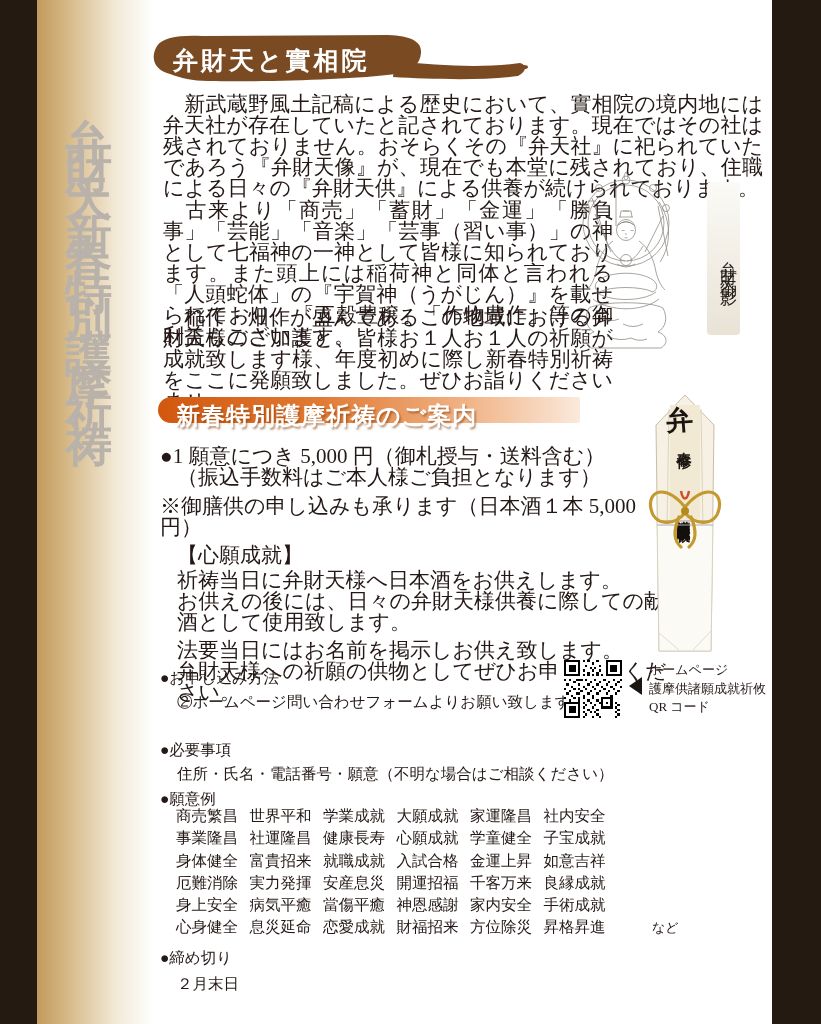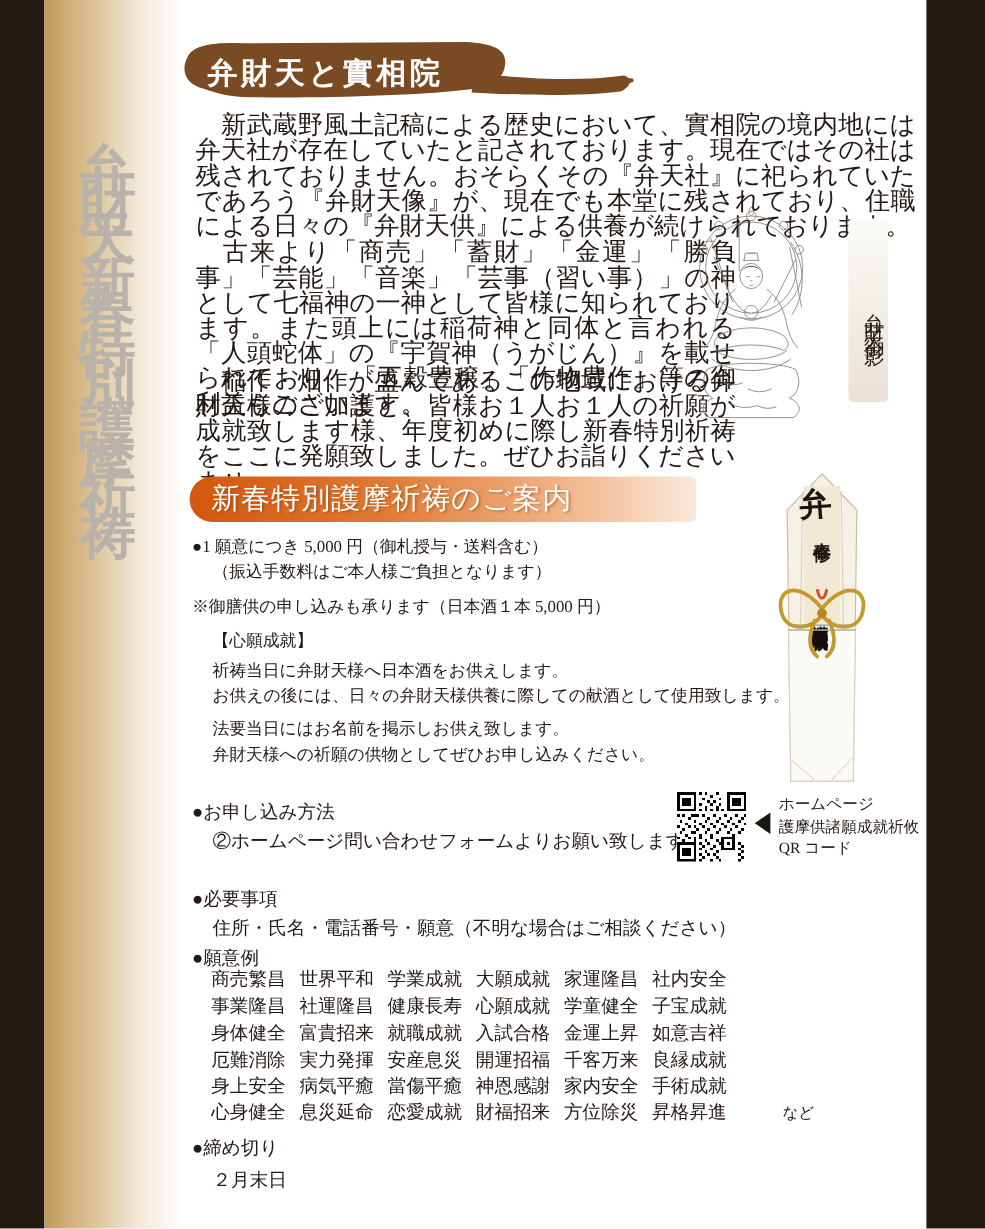--- a/index.html
+++ b/index.html
@@ -21,27 +21,27 @@
   .p1{top:94px;width:600px;}
   .p2{top:200px;width:450px;}
   .p3{top:307px;width:450px;}
   
   .benzaiten{left:559px;top:168px;}
   .miei-label{left:707px;top:182px;width:33px;height:153px;border-radius:4px;
       background:linear-gradient(180deg,#fbfaf6,#e9e3d6);
       writing-mode:vertical-rl;text-orientation:upright;font-size:17px;letter-spacing:7px;
       color:#26201b;padding-top:14px;box-sizing:border-box;text-align:center;}
   
-  .orange-banner{left:158px;top:397px;width:422px;height:38px;border-radius:19px 4px 4px 19px;
+  .orange-banner{left:158px;top:397px;width:422px;height:26px;border-radius:19px 4px 4px 19px;
       background:linear-gradient(90deg,#d2570f 0%,#e07a33 38%,#f0b183 72%,#fbe9db 100%);
       line-height:38px;padding-left:18px;box-sizing:border-box;
-      font-size:24px;font-weight:400;color:#ffffff;letter-spacing:1px;
+      font-size:24px;font-weight:700;color:#ffffff;letter-spacing:1px;
       text-shadow:1.5px 1.5px 2px rgba(130,60,10,.55);}
   
-  .fee-lines{left:160px;top:446px;width:512px;font-size:14px;line-height:21px;}
+  .fee-lines{left:160px;top:446px;width:512px;font-size:21px;line-height:21px;}
   .fee-line.indent{padding-left:17px;}
   .h-line{font-size:15.5px;line-height:21px;white-space:nowrap;}
   
   .ofuda-base{left:641px;top:391px;z-index:1;}
   .ofuda-bow{left:641px;top:391px;z-index:3;}
   .ofuda-top{left:666px;top:402px;z-index:2;font-size:27px;font-weight:700;color:#1b1410;transform:rotate(-4deg);}
   .ofuda-mid{left:674px;top:440px;z-index:2;writing-mode:vertical-rl;text-orientation:upright;
       font-size:15px;font-weight:700;color:#1b1410;letter-spacing:2px;}
   .ofuda-low{left:674px;top:510px;z-index:2;writing-mode:vertical-rl;text-orientation:upright;
       font-size:13.5px;font-weight:600;color:#15100d;letter-spacing:1px;}

